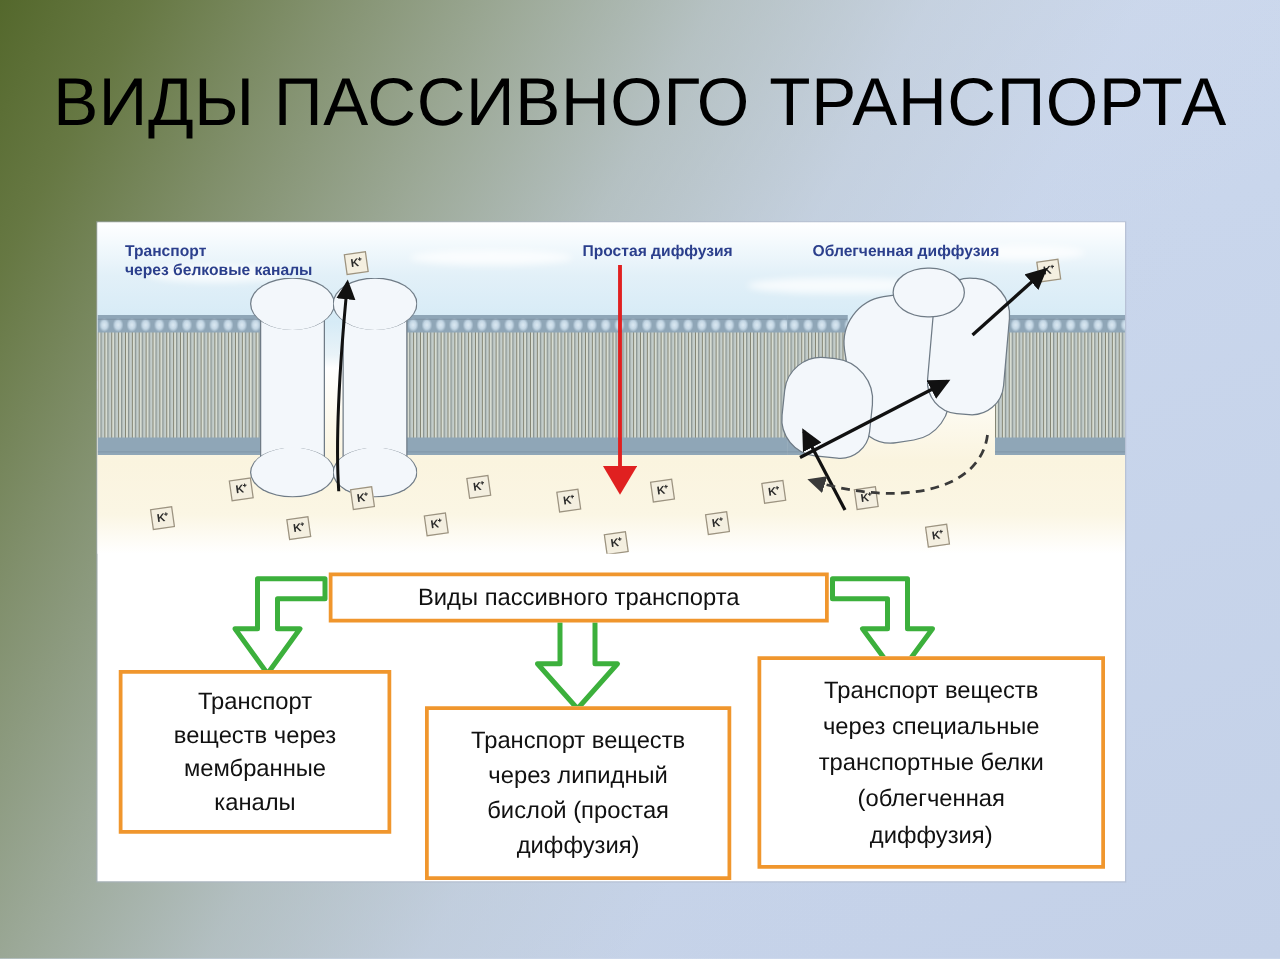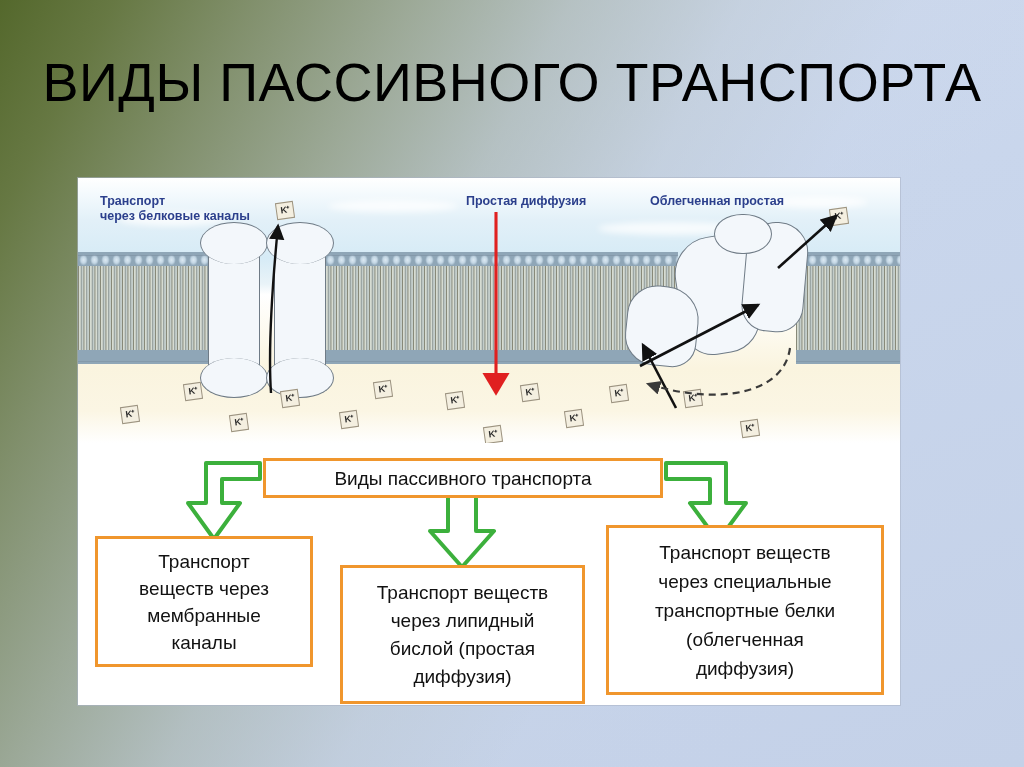--- a/index.html
+++ b/index.html
@@ -285,21 +285,21 @@
       <div class="protein" style="left:188px; top:180px; width:68px; height:40px; border-radius:34px/20px; border-top:none;"></div>
 
       <div class="protein" style="left:600px; top:58px; width:78px; height:118px; border-radius:38px 30px 34px 30px; transform:rotate(-9deg);"></div>
       <div class="protein" style="left:548px; top:108px; width:72px; height:80px; border-radius:30px 34px 24px 30px; transform:rotate(6deg);"></div>
       <div class="protein" style="left:666px; top:44px; width:62px; height:110px; border-radius:30px 30px 26px 26px; transform:rotate(5deg);"></div>
       <div class="protein" style="left:636px; top:36px; width:58px; height:40px; border-radius:28px/20px;"></div>
 
       <div class="fig-label" id="lbl-channels">Транспорт
 через белковые каналы</div>
       <div class="fig-label" id="lbl-simple">Простая диффузия</div>
-      <div class="fig-label" id="lbl-facil">Облегченная простая</div>
+      <div class="fig-label" id="lbl-facil">Облегченная диффузия</div>
 
       <div class="ion tilt" style="left:198px; top:24px;">K⁺</div>
       <div class="ion tilt" style="left:752px; top:30px;">K⁺</div>
 
       <div class="ion tilt" style="left:43px;  top:228px;">K⁺</div>
       <div class="ion tilt" style="left:106px; top:205px;">K⁺</div>
       <div class="ion tilt" style="left:152px; top:236px;">K⁺</div>
       <div class="ion tilt" style="left:203px; top:212px;">K⁺</div>
       <div class="ion tilt" style="left:262px; top:233px;">K⁺</div>
       <div class="ion tilt" style="left:296px; top:203px;">K⁺</div>

